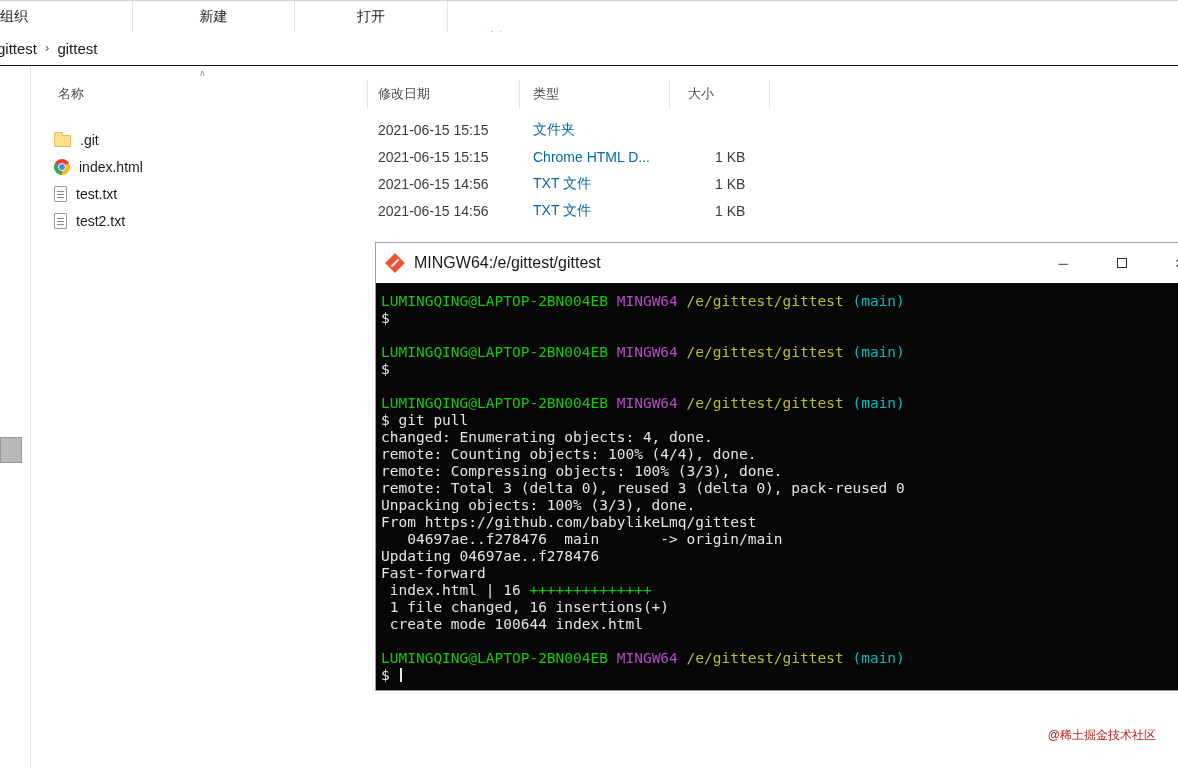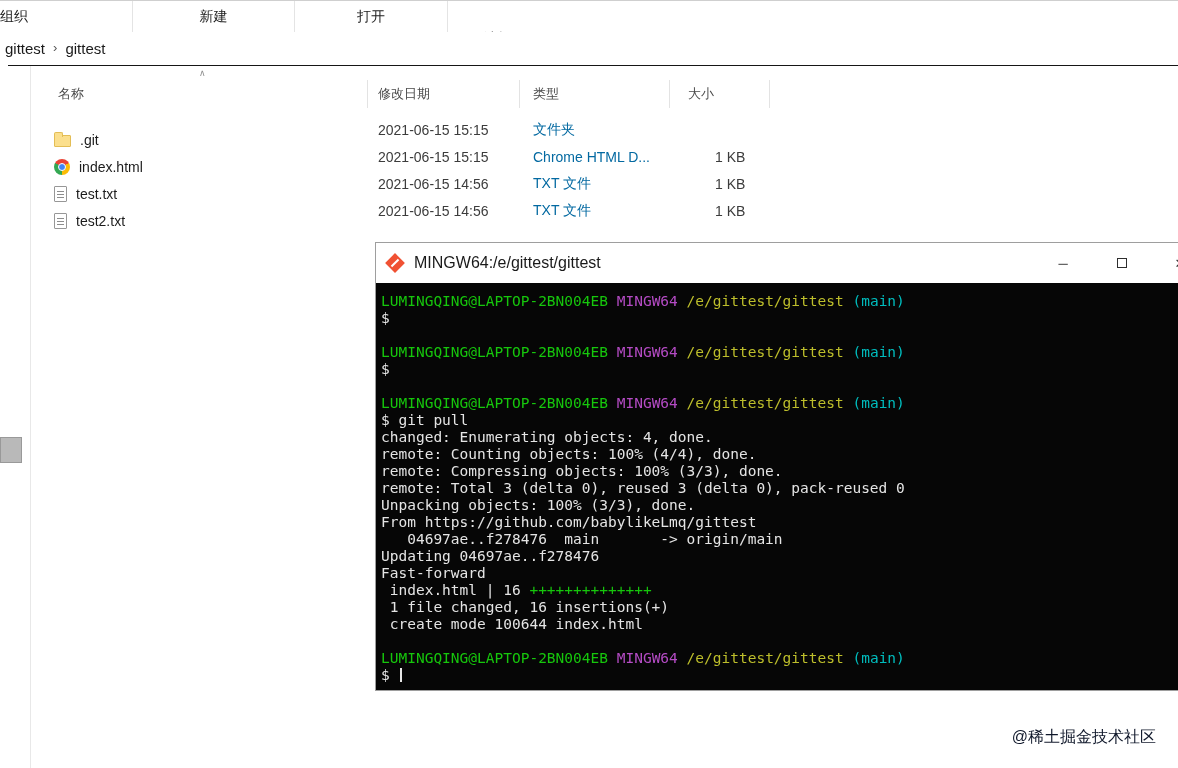--- a/index.html
+++ b/index.html
@@ -11,21 +11,21 @@
   .toolbar { position:absolute; top:0; left:0; right:0; height:32px; border-top:1px solid #cfcfcf;
     display:flex; align-items:stretch; background:#fff; }
   .tb-item { display:flex; align-items:center; border-right:1px solid #e4e4e4; font-size:14px; color:#1b1b1b; cursor:default; }
   .tb-item:nth-child(1){ width:133px; }
   .tb-item:nth-child(2){ width:162px; justify-content:center; }
   .tb-item:nth-child(3){ width:153px; justify-content:center; }
   .tb-item:nth-child(4){ width:100px; justify-content:center;margin-top:38px; }
 
   
   .breadcrumb-bar { position:absolute; top:32px; left:0; right:0; height:34px; background:#fff;
-    border-bottom:1px solid #161616; display:flex; align-items:center; font-size:15px; color:#1a1a1a;margin-left:8px; }
+    border-bottom:1px solid #161616; display:flex; align-items:center; font-size:15px; color:#1a1a1a; }
   .breadcrumb-bar .inner { display:flex; align-items:center; margin-left:-7px; }
   .crumb { padding:2px 4px; }
   .crumb-sep { color:#555; font-size:13px; padding:0 4px 2px 4px; }
 
   
   .nav-divider { position:absolute; left:30px; top:66px; bottom:0; width:1px; background:#e8e8e8; }
   .nav-scroll-thumb { position:absolute; left:0; top:437px; width:22px; height:26px; background:#b9b9b9; border:1px solid #999; }
 
   
   .file-header { position:absolute; left:31px; top:80px; height:28px; display:flex; font-size:13px; color:#4a4a4a; }
@@ -74,21 +74,21 @@
   .term-line { font-family:"DejaVu Sans Mono","Liberation Mono",monospace; font-size:14.5px; line-height:17px;
     white-space:pre; color:var(--term-text,#e4e4e4); }
   .c-text   { color:var(--term-text,#e4e4e4); }
   .c-green  { color:var(--term-green,#16c60c); }
   .c-purple { color:var(--term-purple,#b44bc4); }
   .c-yellow { color:var(--term-yellow,#bdbe2b); }
   .c-cyan   { color:var(--term-cyan,#00bdbe); }
   .term-cursor { display:inline-block; width:2px; height:14px; background:#e6e6e6; vertical-align:-2px; margin-left:2px; }
 
   
-  .watermark { position:absolute; right:22px; top:727px; font-size:16px; color:#0f172a; }
+  .watermark { position:absolute; right:22px; top:727px; font-size:12px; color:#b91c1c; }
 </style>
 </head>
 <body>
 
 <div class="stage">
 
   <div class="toolbar">
     <div class="tb-item">
         <span>组织</span>
       </div>

